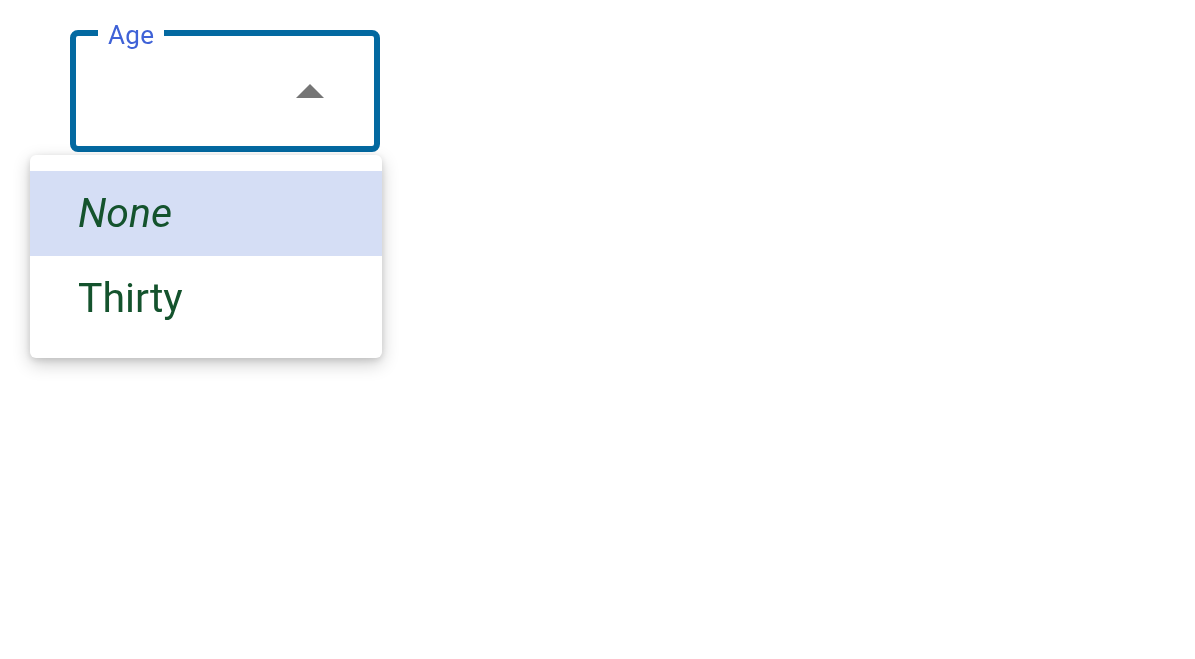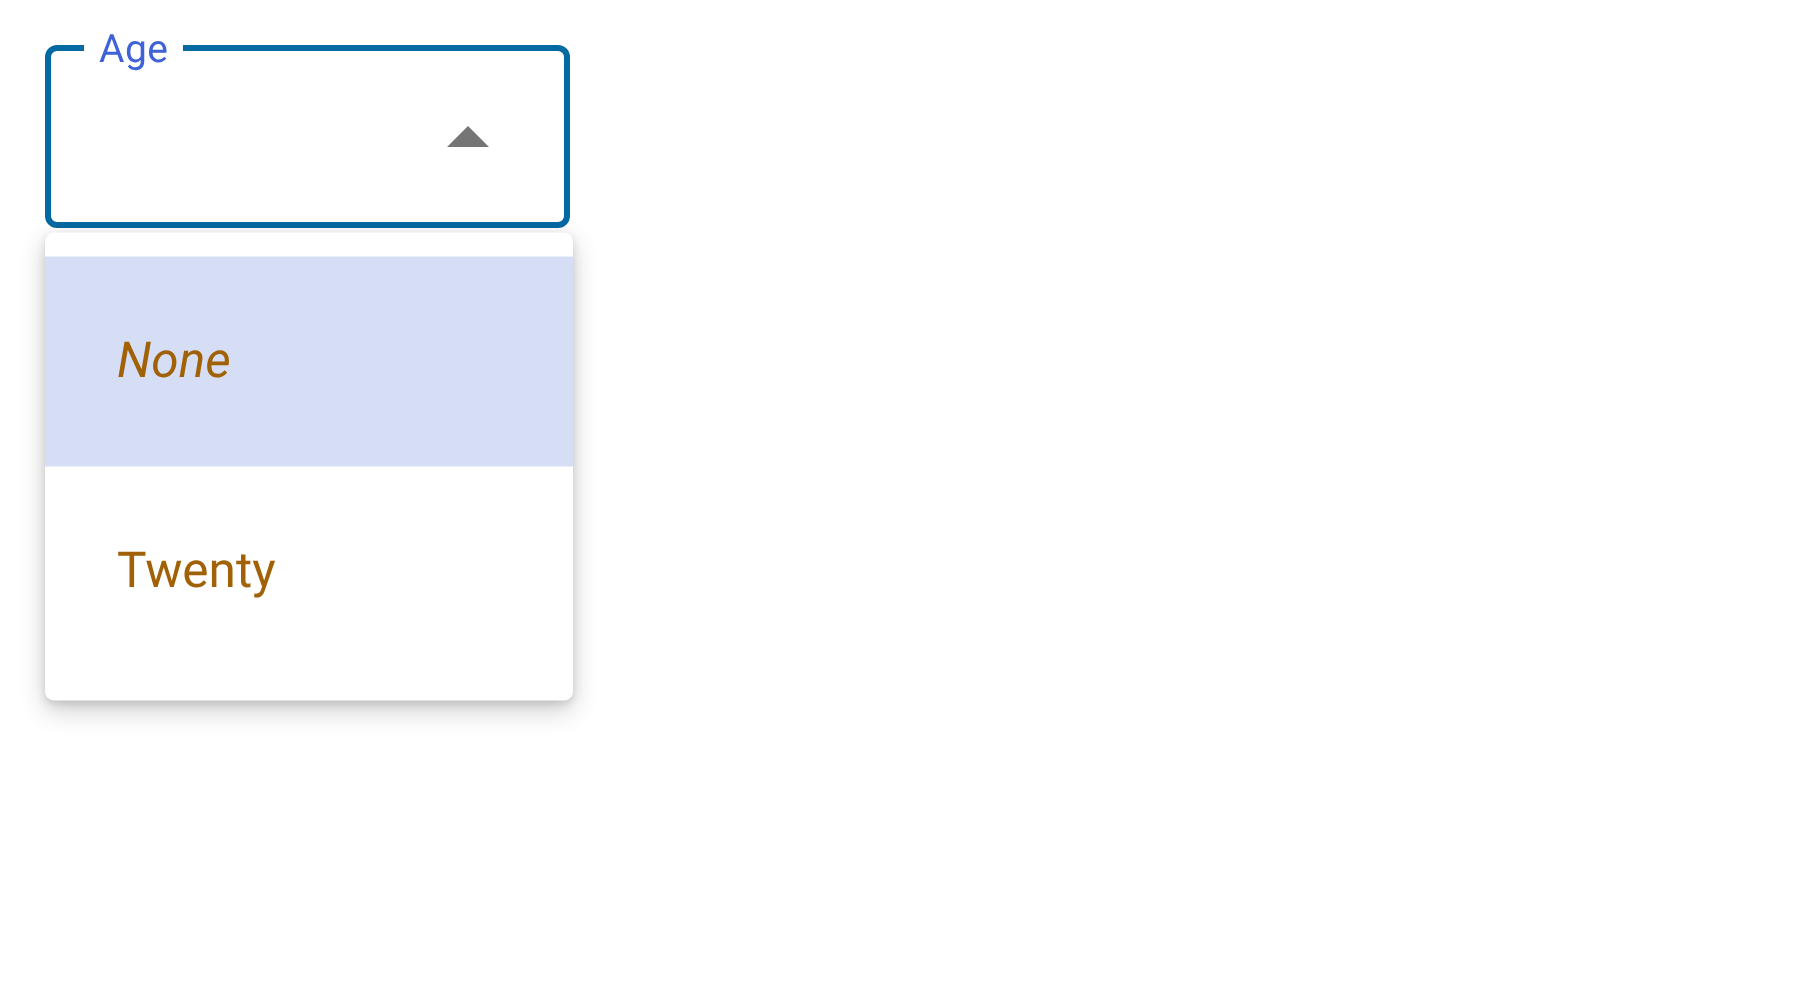--- a/index.html
+++ b/index.html
@@ -15,28 +15,29 @@
       position: relative;
     }
     .select-container {
       position: absolute;
       left: 30px;
       top: 30px;
       width: 350px;
     }
     .select-field {
       position: relative;
-      border: 4px solid #0369a1;
+      border: 6px solid #0369a1;
       border-radius: 8px;
       height: 122px;
       background: #ffffff;
       display: flex;
       align-items: center;
       padding: 12px 20px;
       cursor: pointer;
+      margin-left: 40px;
     }
     .select-label {
       position: absolute;
       top: -16px;
       left: 22px;
       background: #ffffff;
       padding: 0 10px;
       color: #3f62d7;
       font-size: 26px;
       font-weight: 400;
@@ -60,23 +61,23 @@
       top: 125px;
       left: 0;
       width: 352px;
       background: #ffffff;
       border-radius: 6px;
       box-shadow: 0 6px 18px rgba(0,0,0,0.20), 0 2px 6px rgba(0,0,0,0.12);
       padding: 16px 0;
       overflow: hidden;
     }
     .menu-item {
-      padding: 47px 48px;
-      font-size: 33px;
-      color: #a16207;
+      padding: 14px 48px;
+      font-size: 41px;
+      color: #14532d;
       cursor: pointer;
       line-height: 1.4;
     }
     .menu-item.none {
       font-style: italic;
     }
     .menu-item.selected {
       background: #d5def5;
     }
   </style>
@@ -87,16 +88,16 @@
   <div class="select-field">
     <span class="select-label">Age</span>
     <span class="select-value"></span>
     <span class="dropdown-icon"></span>
   </div>
   <div class="menu">
     <div class="menu-item none selected">
       <span>None</span>
     </div>
     <div class="menu-item">
-      <span>Twenty</span>
+      <span>Thirty</span>
     </div>
   </div>
 </div>
 
 </body></html>

